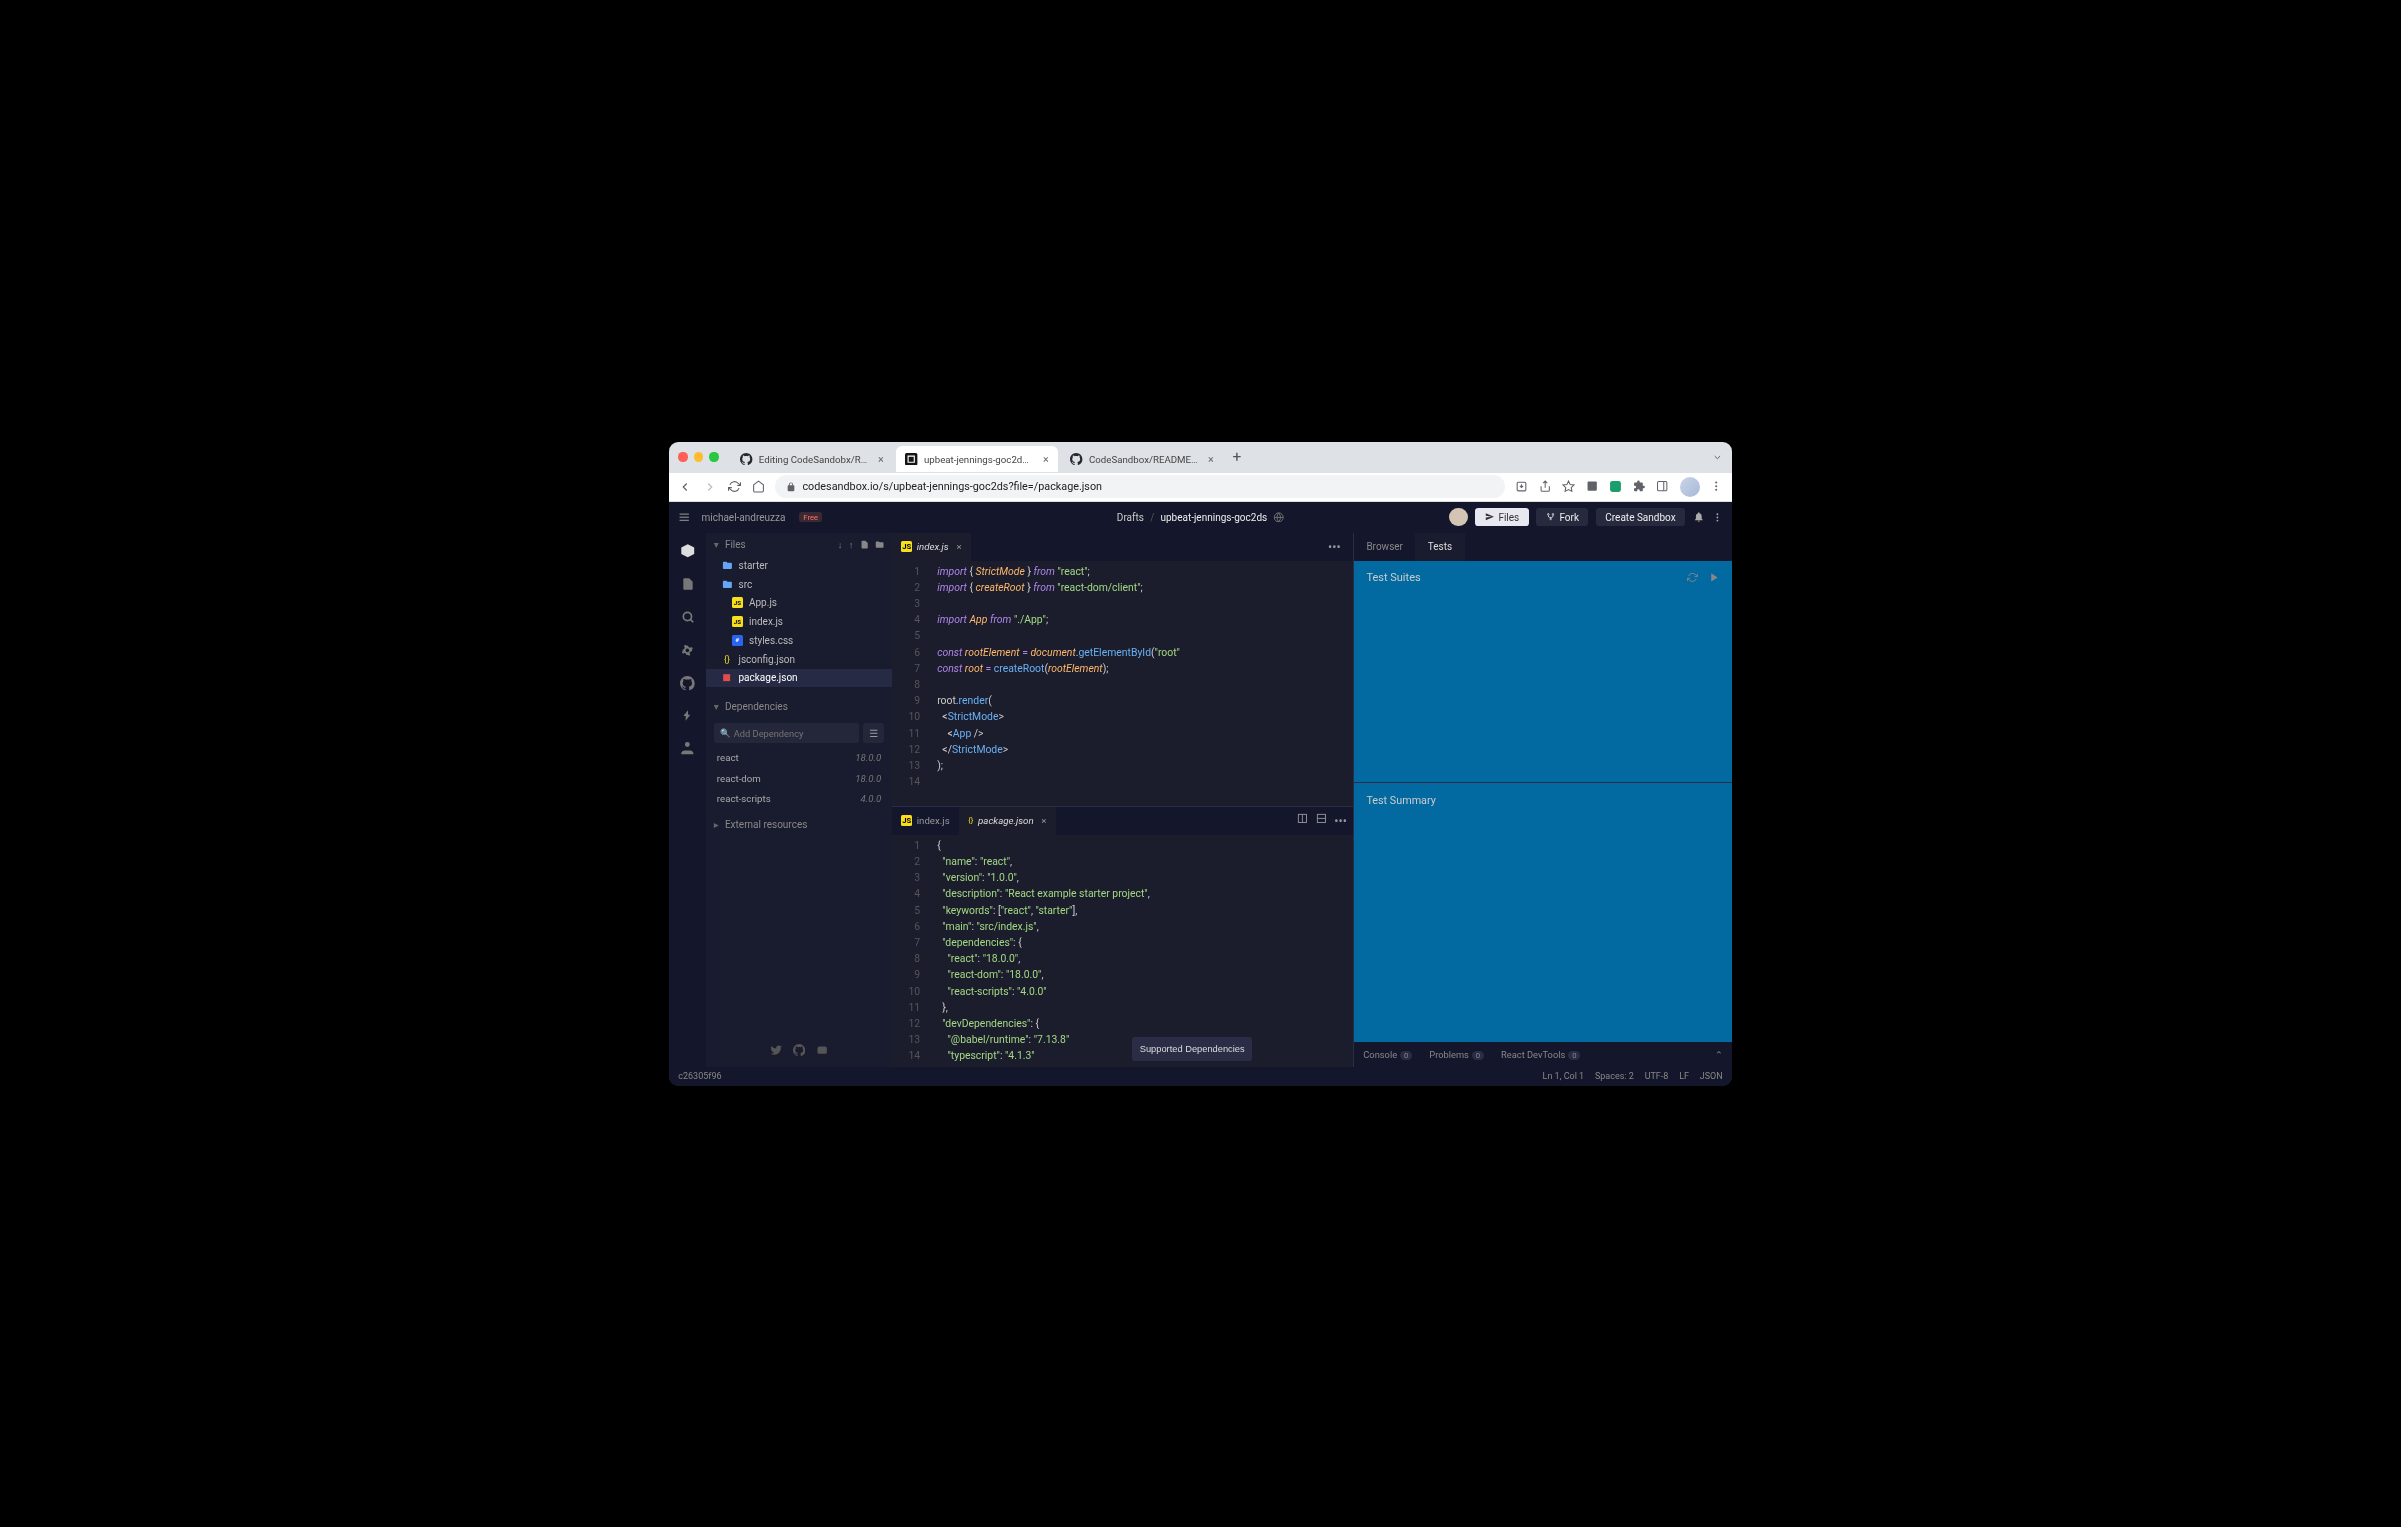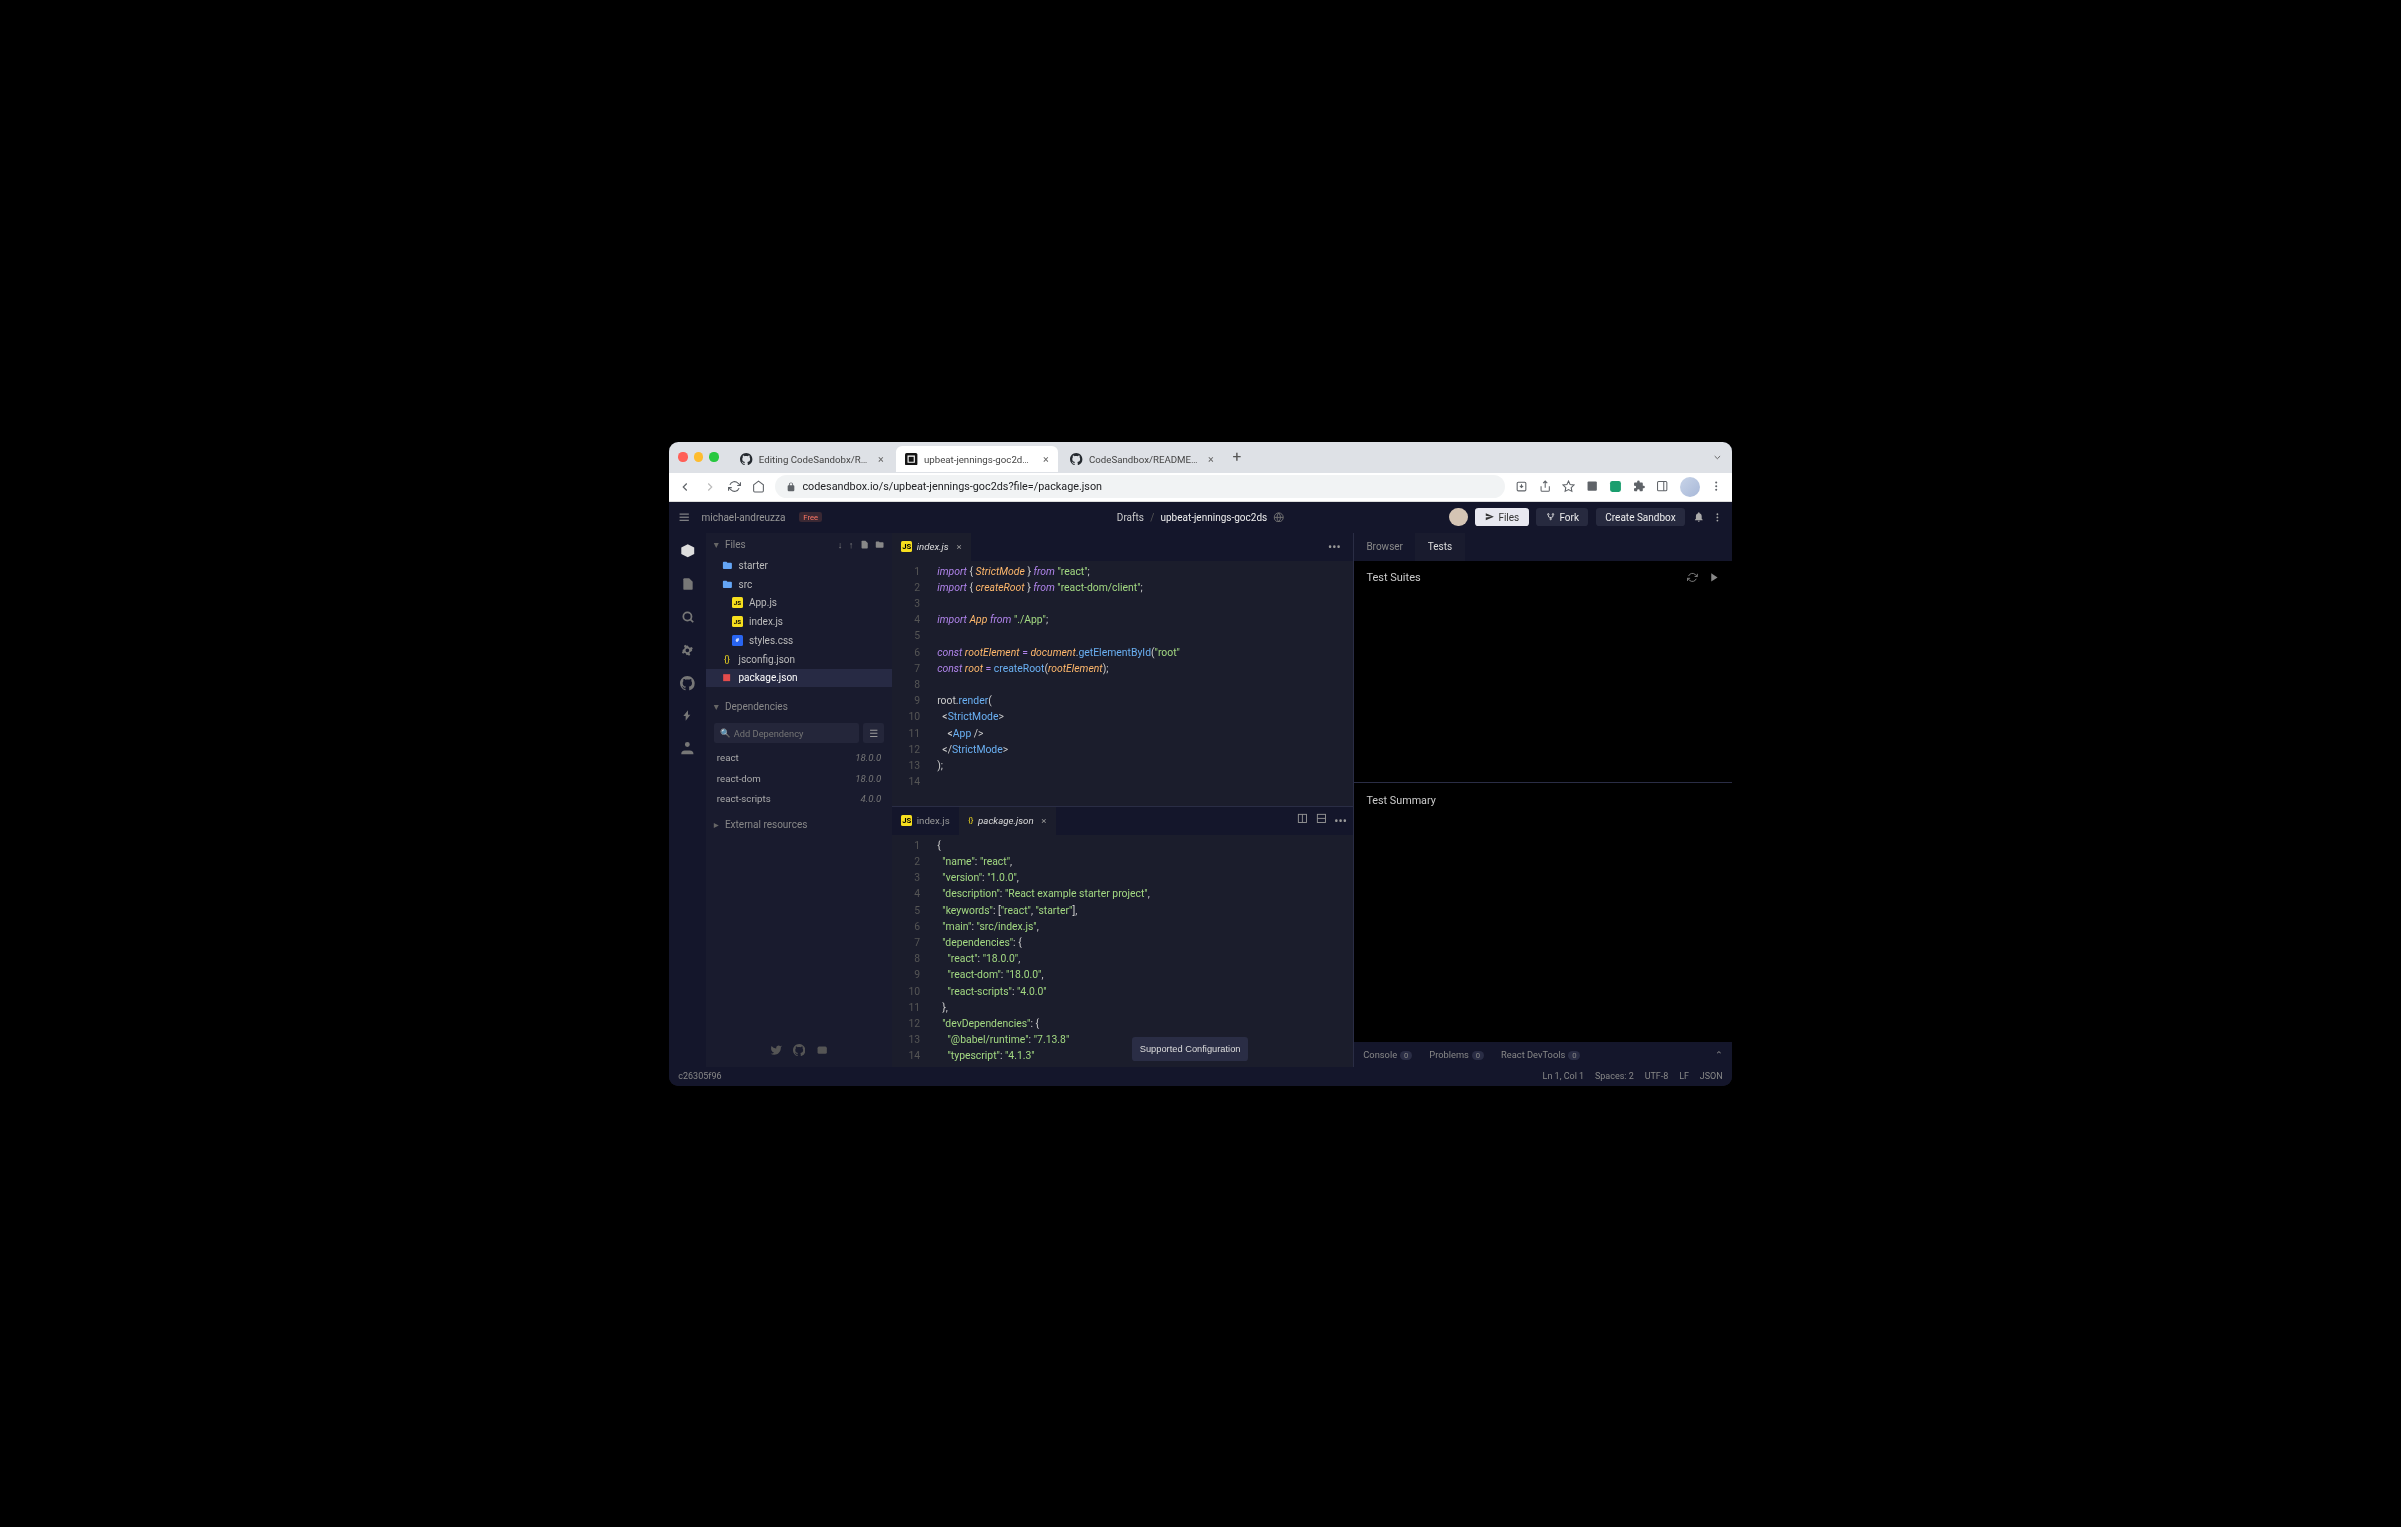--- a/index.html
+++ b/index.html
@@ -86,21 +86,21 @@
 .etabs .ebtns>*{cursor:pointer}
 
 .code{flex:1;overflow:auto;font-family:Menlo,Monaco,Consolas,monospace;font-size:10.4px;line-height:16.2px;display:flex;position:relative}
 .gutter{background:#1b1d2c;color:#555;text-align:right;padding:3.1px 10.8px 3.1px 6.2px;user-select:none;min-width:39px}
 .codetext{padding:3.1px 6.2px;white-space:pre;color:#ccc}
 .k{color:#b084eb;font-style:italic}.s{color:#a3d982}.f{color:#6ab0f3}.v{color:#ffb86c;font-style:italic}.p{color:#ccc}.o{color:#b084eb}.key{color:#a3d982}
 
 .tooltip{position:absolute;background:#2a2d45;color:#ddd;padding:3.9px 7.7px;border-radius:3.1px;font-size:9.3px;bottom:6.2px;left:240px;font-family:-apple-system,sans-serif}
 
 
-.rpanel{width:379px;background:#000000;display:flex;flex-direction:column;border-left:0.8px solid #2a2d45}
+.rpanel{width:379px;background:#0369a1;display:flex;flex-direction:column;border-left:0.8px solid #2a2d45}
 .rtabs{display:flex;background:#14162b;height:28px}
 .rtab{padding:0 12.4px;display:flex;align-items:center;color:#888;font-size:10px;cursor:pointer}
 .rtab.active{background:#191b2e;color:#ddd}
 .rsection{padding:10.8px 12.4px;color:#ccc;font-size:11px;display:flex;align-items:center;justify-content:space-between}
 .rsection .ract{display:flex;gap:10.8px;color:#888}
 .rsection .ract>*{cursor:pointer}
 .rbody{flex:1}
 .rsection2{padding:10.8px 12.4px;color:#ccc;font-size:10.8px;border-top:0.8px solid #2a2d45}
 .rbottom{display:flex;background:#14162b;height:25px;align-items:center;padding:0 9.3px;gap:17px;font-size:9.3px;color:#888}
 .rbottom .badge{background:#2a2d45;border-radius:6.2px;padding:0 3.9px;font-size:7.7px;margin-left:3.1px}
@@ -543,21 +543,21 @@
   <span class="key">"keywords"</span><span class="p">: [</span><span class="s">"react"</span><span class="p">,</span> <span class="s">"starter"</span><span class="p">],</span>
   <span class="key">"main"</span><span class="p">:</span> <span class="s">"src/index.js"</span><span class="p">,</span>
   <span class="key">"dependencies"</span><span class="p">: {</span>
     <span class="key">"react"</span><span class="p">:</span> <span class="s">"18.0.0"</span><span class="p">,</span>
     <span class="key">"react-dom"</span><span class="p">:</span> <span class="s">"18.0.0"</span><span class="p">,</span>
     <span class="key">"react-scripts"</span><span class="p">:</span> <span class="s">"4.0.0"</span>
   <span class="p">},</span>
   <span class="key">"devDependencies"</span><span class="p">: {</span>
     <span class="key">"@babel/runtime"</span><span class="p">:</span> <span class="s">"7.13.8"</span>
     <span class="key">"typescript"</span><span class="p">:</span> <span class="s">"4.1.3"</span></div>
-          <div class="tooltip">Supported Configuration</div>
+          <div class="tooltip">Supported Dependencies</div>
         </div>
       </div>
     </div>
 
     <div class="rpanel">
       <div class="rtabs">
         <div class="rtab">Browser</div>
         <div class="rtab active">Tests</div>
       </div>
       <div class="rsection">

